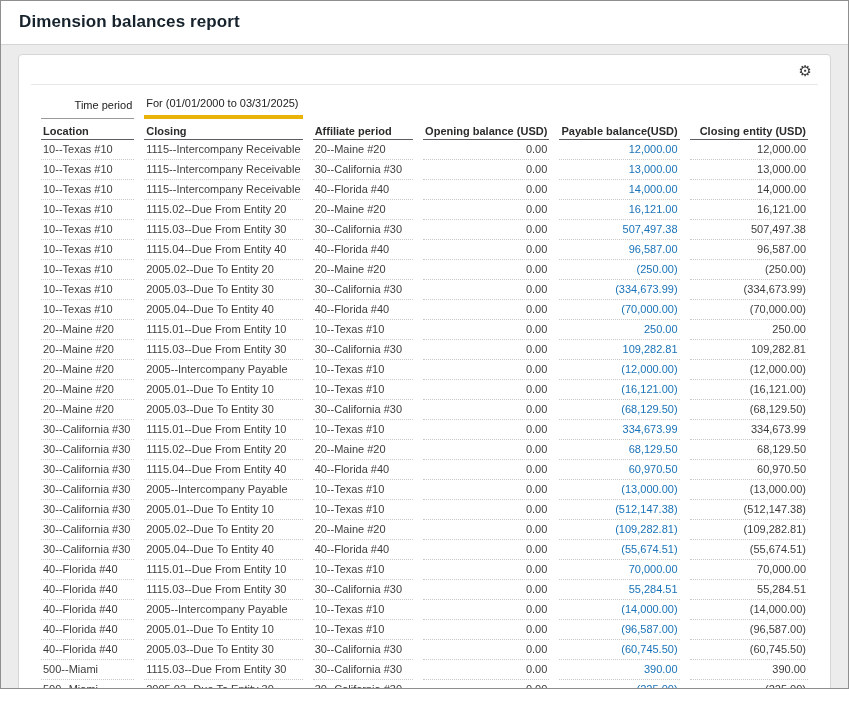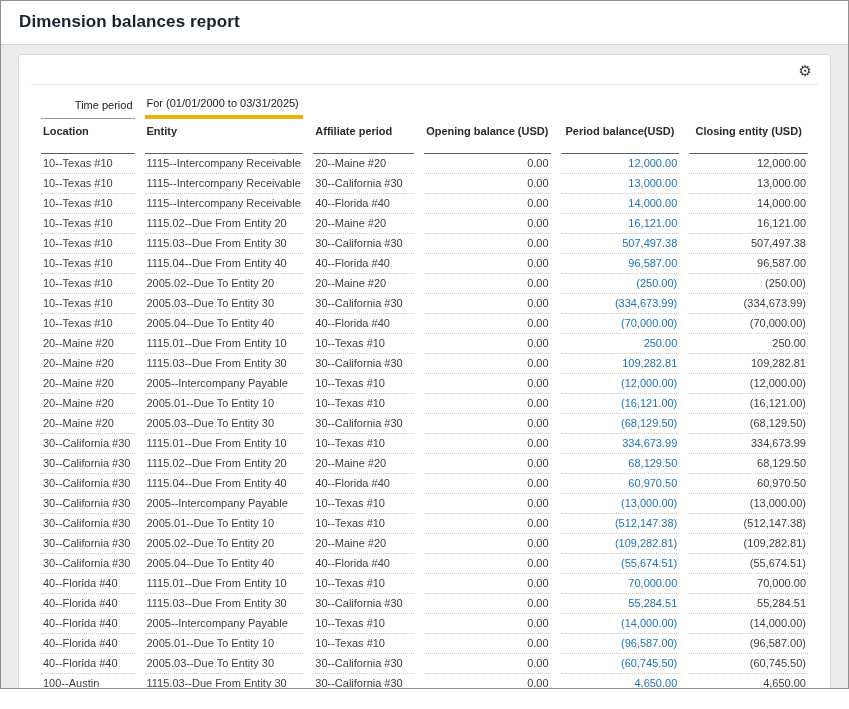--- a/index.html
+++ b/index.html
@@ -63,23 +63,23 @@
   }
   tr.period-row td { padding-top: 6px; padding-bottom: 6px; color: #222; }
   td.tp-label { text-align: right; border-bottom: 1px solid #9a9a9a; }
   td.tp-value { border-bottom: 4px solid #eab308; }
   tr.head-row th {
     font-weight: bold;
     color: #2b2b2b;
     text-align: left;
     border-bottom: 1px solid #5a5d61;
     padding-top: 6px;
-    padding-bottom: 16px;
-  }
-  tr.head-row th.num { text-align: center; }
+    padding-bottom: 2px;
+  }
+  tr.head-row th.num { text-align: right; }
   tbody td { border-bottom: 1px dotted #c9c9c9; }
   td.num { text-align: right; }
   td.link { color: var(--link-blue, #1a73b8); cursor: pointer; }
 </style>
 </head>
 <body>
 
 <div class="screen">
   <header class="titlebar">
     <h1>Dimension balances report</h1>
@@ -102,24 +102,24 @@
           <col style="width:16.5%">
         </colgroup>
         <thead>
           <tr class="period-row">
             <td class="tp-label">Time period</td>
             <td class="tp-value">For (01/01/2000 to 03/31/2025)</td>
             <td colspan="4"></td>
           </tr>
           <tr class="head-row">
             <th>Location</th>
-            <th>Entity</th>
+            <th>Closing</th>
             <th>Affiliate period</th>
             <th class="num">Opening balance (USD)</th>
-            <th class="num">Period balance(USD)</th>
+            <th class="num">Payable balance(USD)</th>
             <th class="num">Closing entity (USD)</th>
           </tr>
         </thead>
         <tbody>
             <tr>
               <td>10--Texas #10</td>
               <td>1115--Intercompany Receivable</td>
               <td>20--Maine #20</td>
               <td class="num">0.00</td>
               <td class="num link">12,000.00</td>
@@ -319,28 +319,20 @@
             </tr>
             <tr>
               <td>40--Florida #40</td>
               <td>2005.03--Due To Entity 30</td>
               <td>30--California #30</td>
               <td class="num">0.00</td>
               <td class="num link">(60,745.50)</td>
               <td class="num">(60,745.50)</td>
             </tr>
             <tr>
-              <td>100--Austin</td>
-              <td>1115.03--Due From Entity 30</td>
-              <td>30--California #30</td>
-              <td class="num">0.00</td>
-              <td class="num link">4,650.00</td>
-              <td class="num">4,650.00</td>
-            </tr>
-            <tr>
               <td>500--Miami</td>
               <td>1115.03--Due From Entity 30</td>
               <td>30--California #30</td>
               <td class="num">0.00</td>
               <td class="num link">390.00</td>
               <td class="num">390.00</td>
             </tr>
             <tr>
               <td>500--Miami</td>
               <td>2005.03--Due To Entity 30</td>

